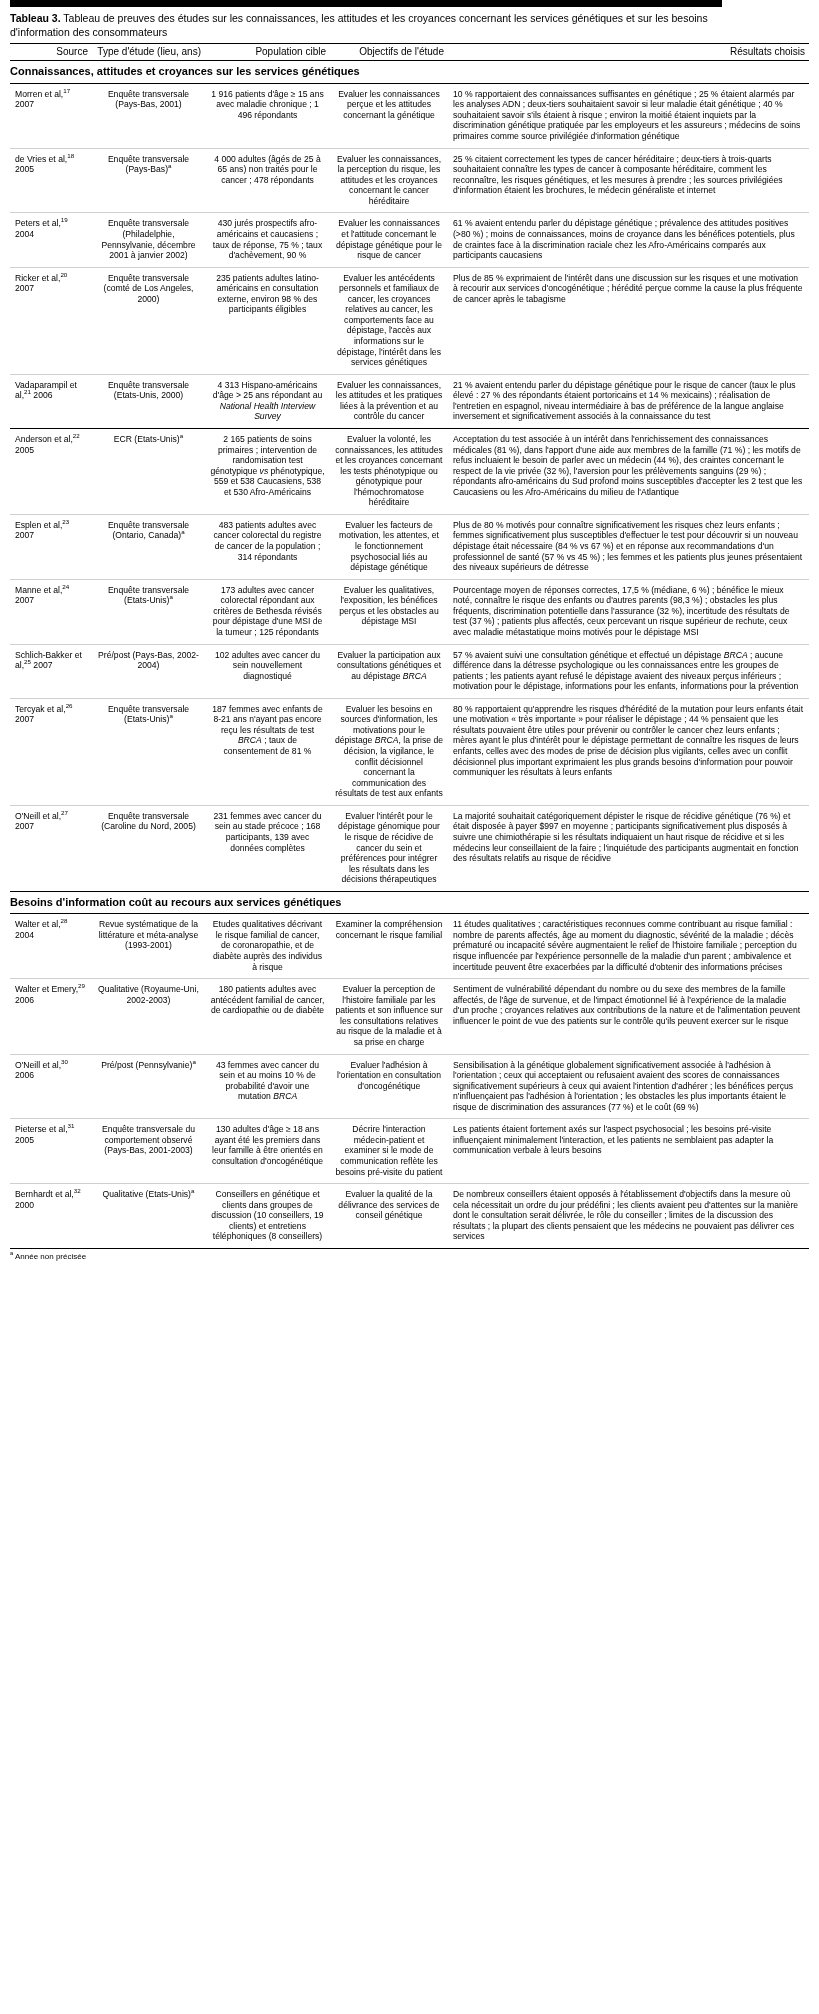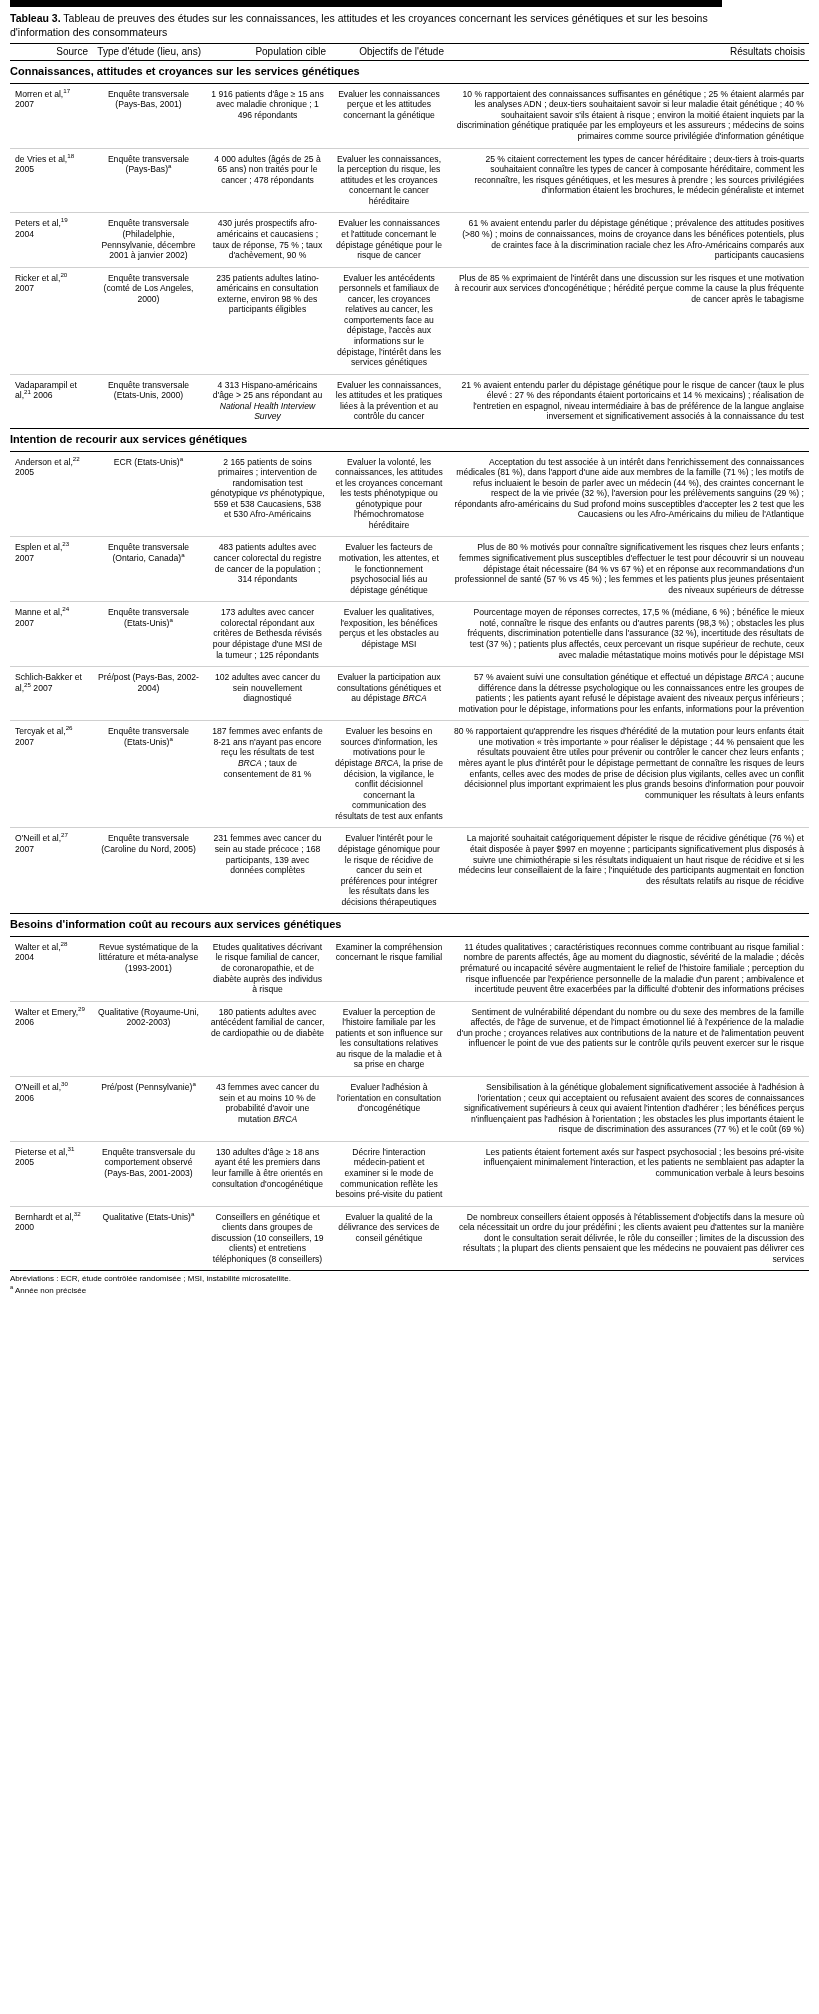--- a/index.html
+++ b/index.html
@@ -67,21 +67,21 @@
   .section-row.first td {
     border-top: 0;
   }
   td.src {
     text-align: left;
   }
   td.mid {
     text-align: center;
   }
   td.res {
-    text-align: right;
+    text-align: left;
     margin-left: 20px;
   }
   tr.data > td {
     border-bottom: 0.5px solid #cfcfcf;
   }
   tr.data.lastofsection > td {
     border-bottom: 0.7px solid #000;
   }
   tr.data.last > td {
     border-bottom: 1.2px solid #000;
@@ -159,23 +159,20 @@
           <td class="mid">Evaluer les antécédents personnels et familiaux de cancer, les croyances relatives au cancer, les comportements face au dépistage, l'accès aux informations sur le dépistage, l'intérêt dans les services génétiques</td>
           <td class="res">Plus de 85 % exprimaient de l'intérêt dans une discussion sur les risques et une motivation à recourir aux services d'oncogénétique ; hérédité perçue comme la cause la plus fréquente de cancer après le tabagisme</td>
         </tr>
         <tr class="data lastofsection">
           <td class="src">Vadaparampil et al,<sup>21</sup> 2006</td>
           <td class="mid">Enquête transversale (Etats-Unis, 2000)</td>
           <td class="mid">4 313 Hispano-américains d'âge &gt; 25 ans répondant au <i>National Health Interview Survey</i></td>
           <td class="mid">Evaluer les connaissances, les attitudes et les pratiques liées à la prévention et au contrôle du cancer</td>
           <td class="res">21 % avaient entendu parler du dépistage génétique pour le risque de cancer (taux le plus élevé : 27 % des répondants étaient portoricains et 14 % mexicains) ; réalisation de l'entretien en espagnol, niveau intermédiaire à bas de préférence de la langue anglaise inversement et significativement associés à la connaissance du test</td>
         </tr>
-        <tr class="section-row">
-          <td colspan="5">Intention de recourir aux services génétiques</td>
-        </tr>
         <tr class="data">
           <td class="src">Anderson et al,<sup>22</sup> 2005</td>
           <td class="mid">ECR (Etats-Unis)<sup>a</sup></td>
           <td class="mid">2 165 patients de soins primaires ; intervention de randomisation test génotypique <i>vs</i> phénotypique, 559 et 538 Caucasiens, 538 et 530 Afro-Américains</td>
           <td class="mid">Evaluer la volonté, les connaissances, les attitudes et les croyances concernant les tests phénotypique ou génotypique pour l'hémochromatose héréditaire</td>
           <td class="res">Acceptation du test associée à un intérêt dans l'enrichissement des connaissances médicales (81 %), dans l'apport d'une aide aux membres de la famille (71 %) ; les motifs de refus incluaient le besoin de parler avec un médecin (44 %), des craintes concernant le respect de la vie privée (32 %), l'aversion pour les prélèvements sanguins (29 %) ; répondants afro-américains du Sud profond moins susceptibles d'accepter les 2 test que les Caucasiens ou les Afro-Américains du milieu de l'Atlantique</td>
         </tr>
         <tr class="data">
           <td class="src">Esplen et al,<sup>23</sup> 2007</td>
           <td class="mid">Enquête transversale (Ontario, Canada)<sup>a</sup></td>
@@ -246,16 +243,15 @@
           <td class="src">Bernhardt et al,<sup>32</sup> 2000</td>
           <td class="mid">Qualitative (Etats-Unis)<sup>a</sup></td>
           <td class="mid">Conseillers en génétique et clients dans groupes de discussion (10 conseillers, 19 clients) et entretiens téléphoniques (8 conseillers)</td>
           <td class="mid">Evaluer la qualité de la délivrance des services de conseil génétique</td>
           <td class="res">De nombreux conseillers étaient opposés à l'établissement d'objectifs dans la mesure où cela nécessitait un ordre du jour prédéfini ; les clients avaient peu d'attentes sur la manière dont le consultation serait délivrée, le rôle du conseiller ; limites de la discussion des résultats ; la plupart des clients pensaient que les médecins ne pouvaient pas délivrer ces services</td>
         </tr>
       </tbody>
   </table>
 
   <div class="footnotes">
-    <div>Abréviations : ECR, étude contrôlée randomisée ; MSI, instabilité microsatellite.</div>
     <div><sup>a</sup> Année non précisée</div>
   </div>
 </div>
 
 </body></html>

